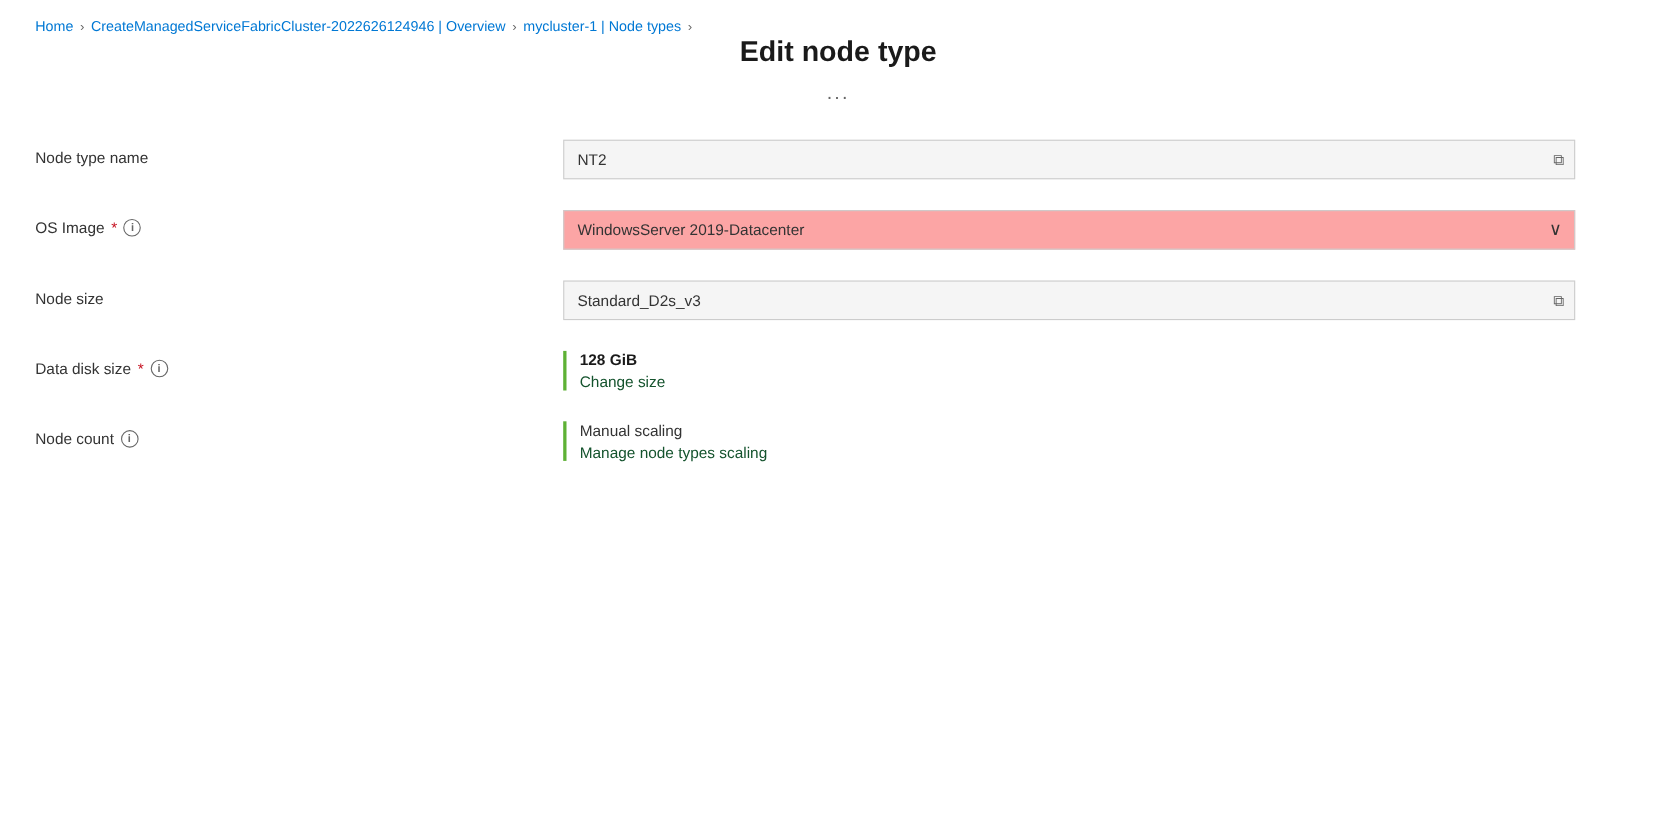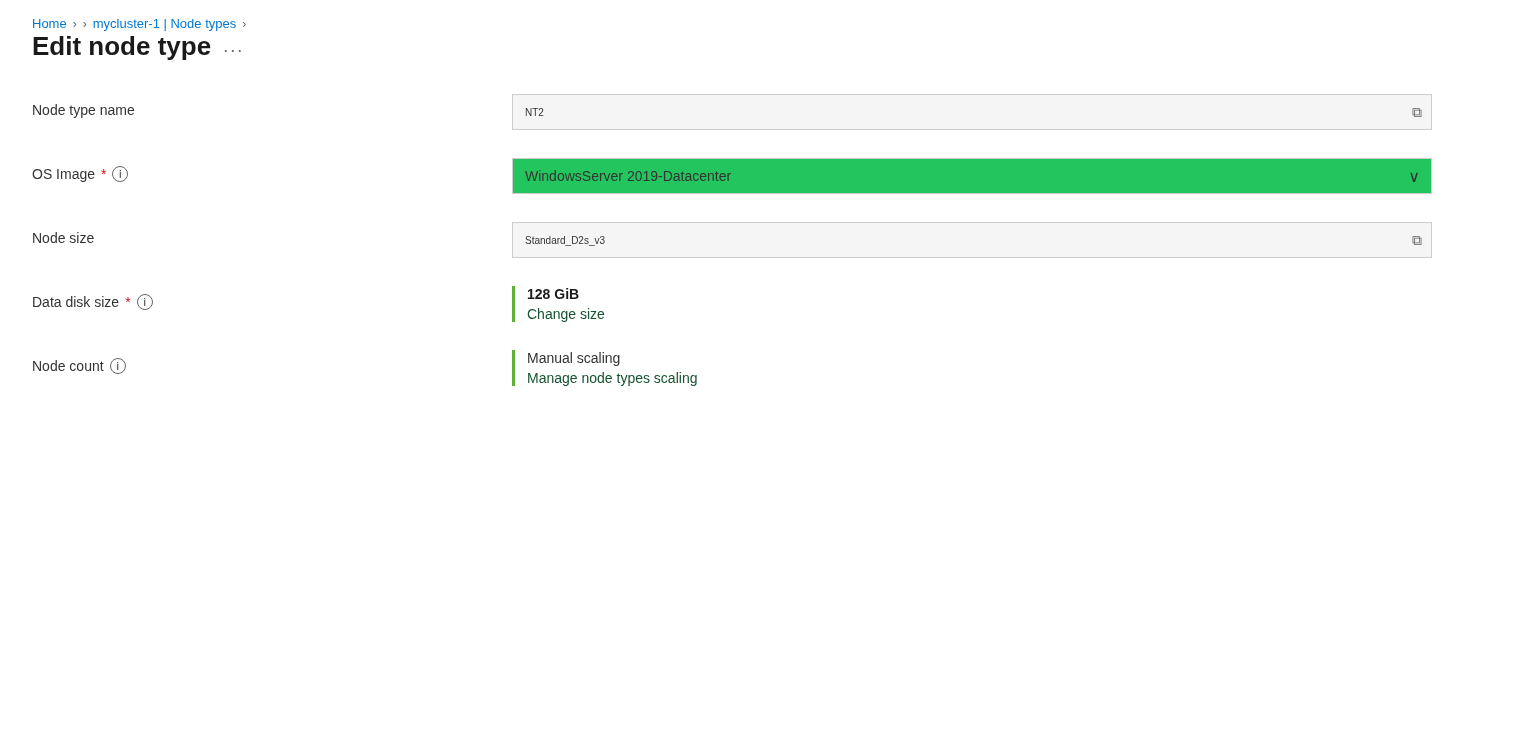--- a/index.html
+++ b/index.html
@@ -39,20 +39,21 @@
     .breadcrumb-separator {
       color: #666;
       font-size: 12px;
     }
 
     .page-header {
       display: flex;
       align-items: center;
       gap: 12px;
       margin-bottom: 32px;
+      flex-direction: column;
     }
 
     .page-title {
       font-size: 26px;
       font-weight: 600;
       color: #1a1a1a;
     }
 
     .more-options {
       font-size: 18px;
@@ -119,21 +120,21 @@
       display: flex;
       align-items: center;
     }
 
     .text-input {
       width: 100%;
       height: 36px;
       padding: 0 40px 0 12px;
       border: 1px solid #ccc;
       background: #f5f5f5;
-      font-size: 10px;
+      font-size: 14px;
       color: #333;
       outline: none;
     }
 
     .copy-icon {
       position: absolute;
       right: 10px;
       cursor: pointer;
       color: #666;
       font-size: 14px;
@@ -143,21 +144,21 @@
       position: relative;
       display: flex;
       align-items: center;
     }
 
     .select-input {
       width: 100%;
       height: 36px;
       padding: 0 40px 0 12px;
       border: 1px solid #ccc;
-      background: #22c55e;
+      background: #fca5a5;
       font-size: 14px;
       color: #333;
       appearance: none;
       -webkit-appearance: none;
       cursor: pointer;
       outline: none;
     }
 
     .select-chevron {
       position: absolute;
@@ -194,20 +195,21 @@
     }
   </style>
 </head>
 <body>
 
 <div class="page-container">
 
   <nav class="breadcrumb">
     <a>Home</a>
     <span class="breadcrumb-separator">›</span>
+    <a>CreateManagedServiceFabricCluster-2022626124946 | Overview</a>
     <span class="breadcrumb-separator">›</span>
     <a>mycluster-1 | Node types</a>
     <span class="breadcrumb-separator">›</span>
   </nav>
 
   <div class="page-header">
     <h1 class="page-title">Edit node type</h1>
     <span class="more-options">...</span>
   </div>
 

